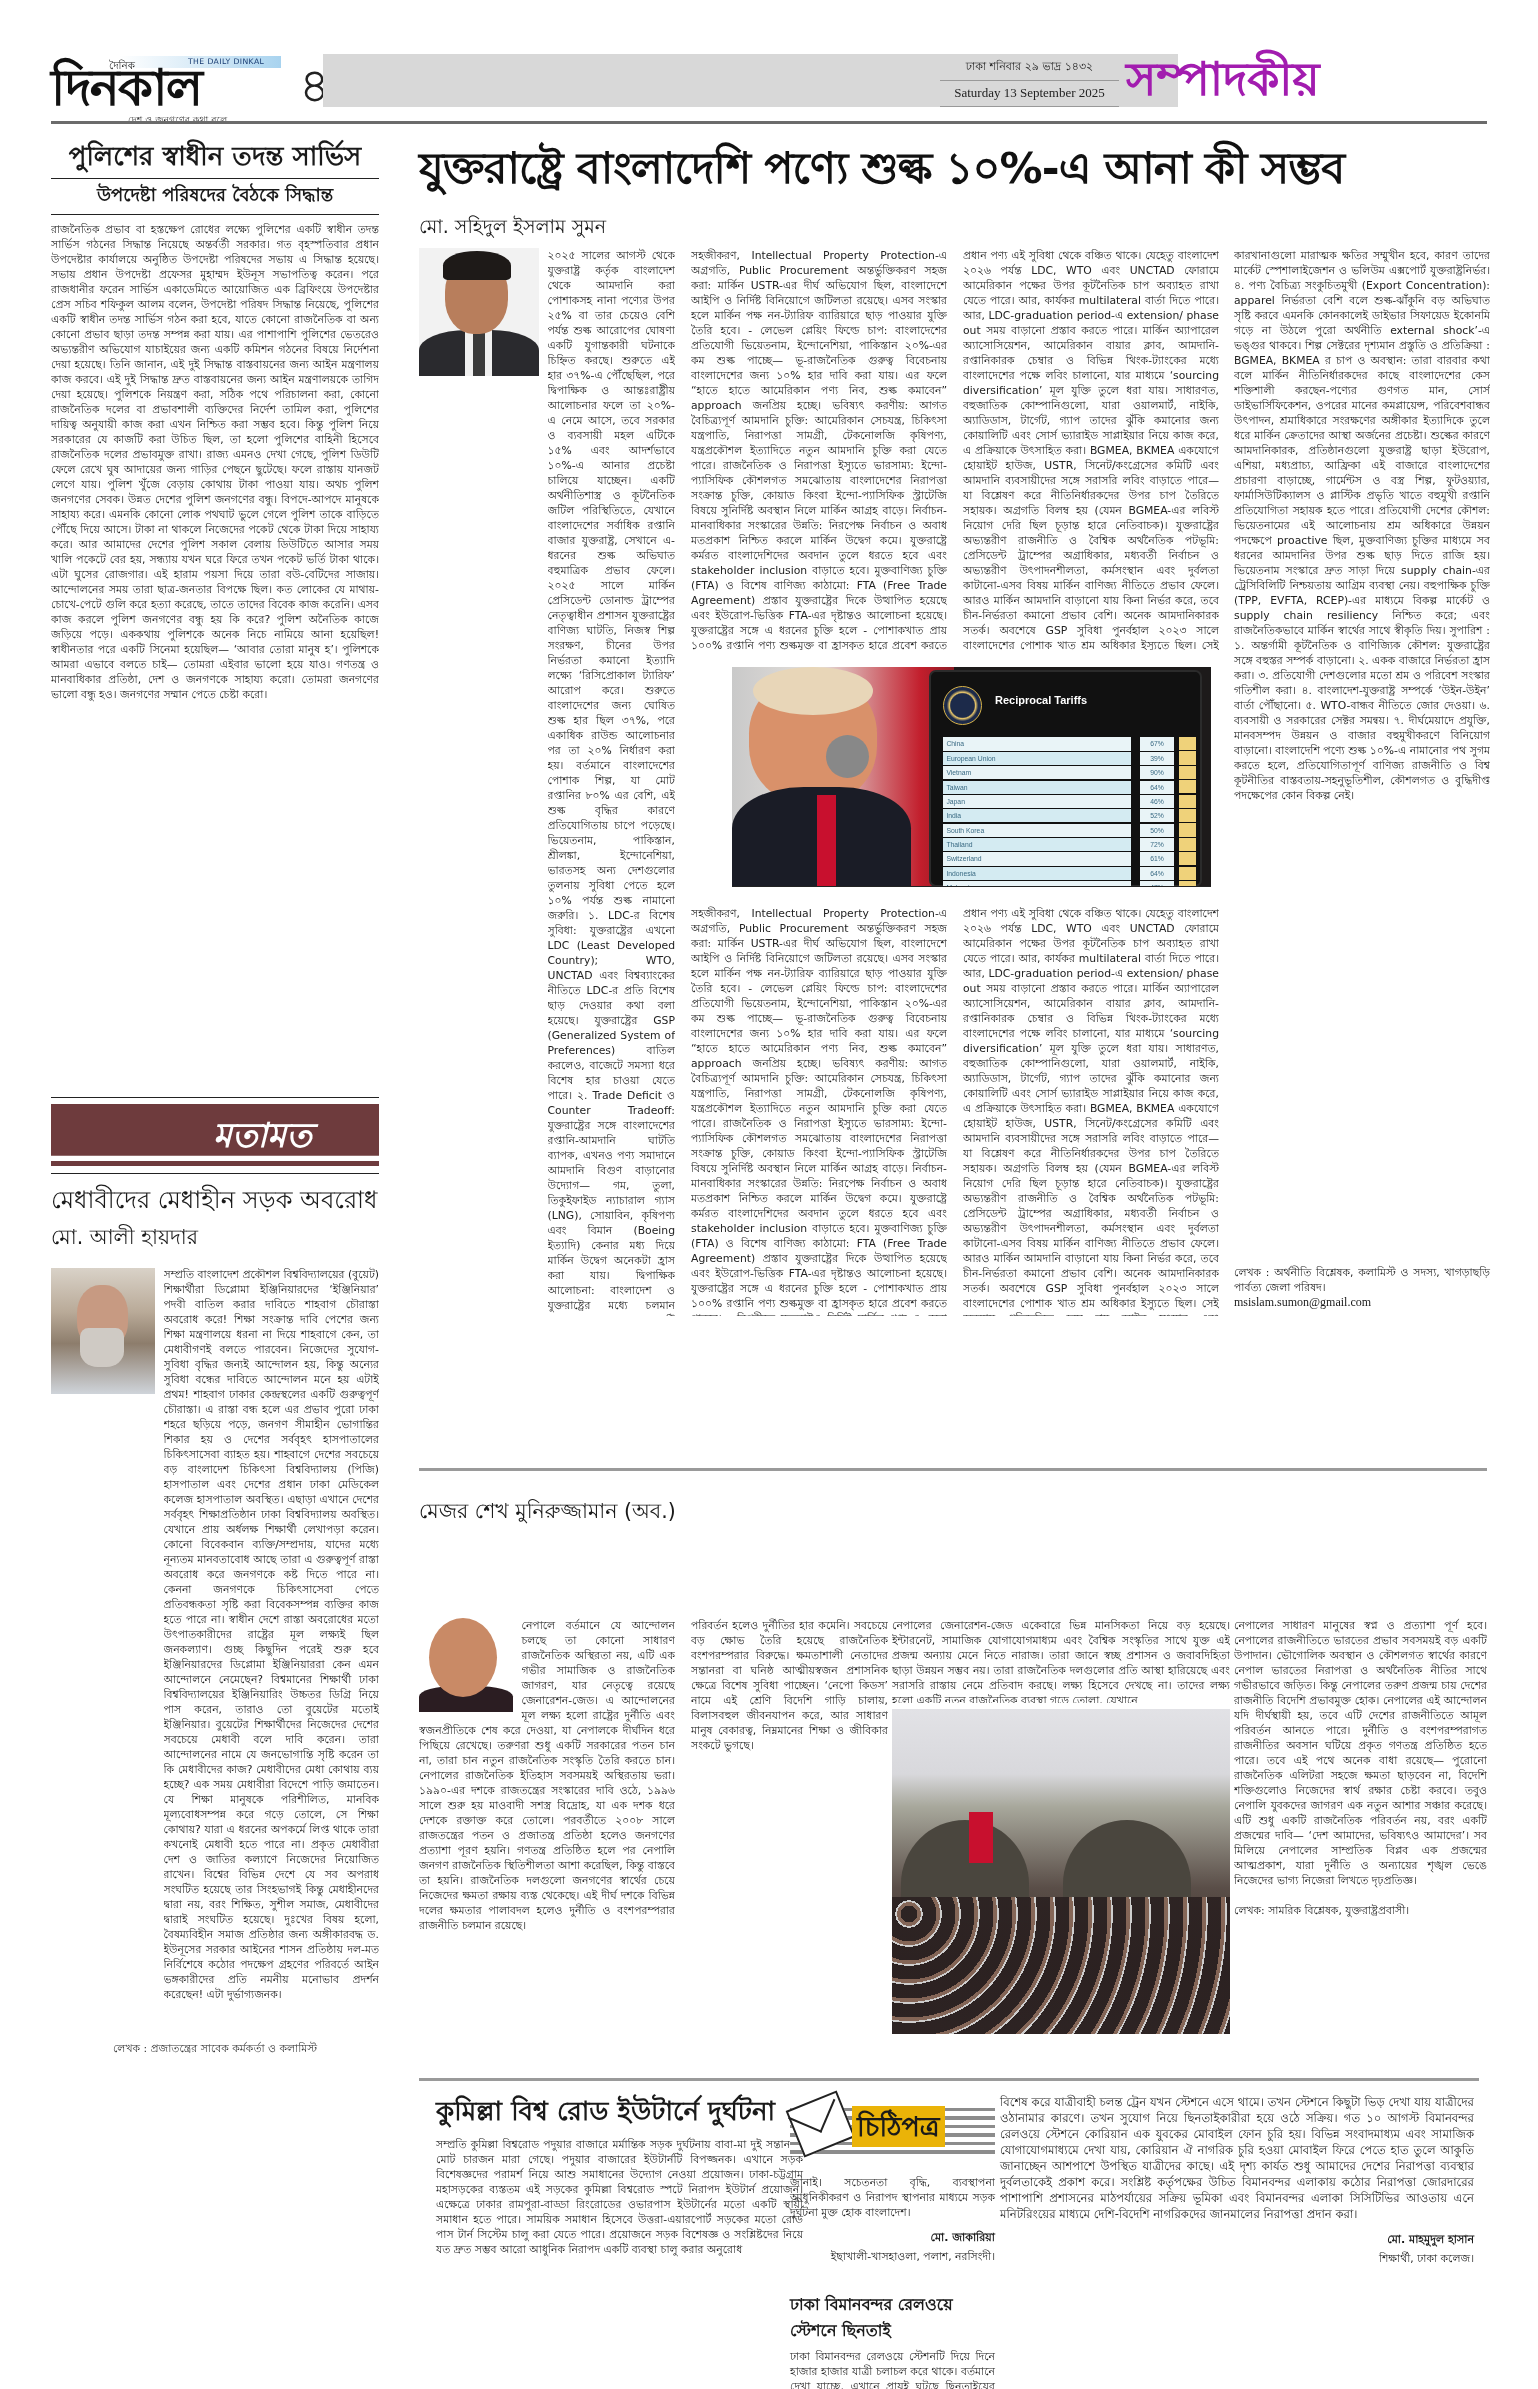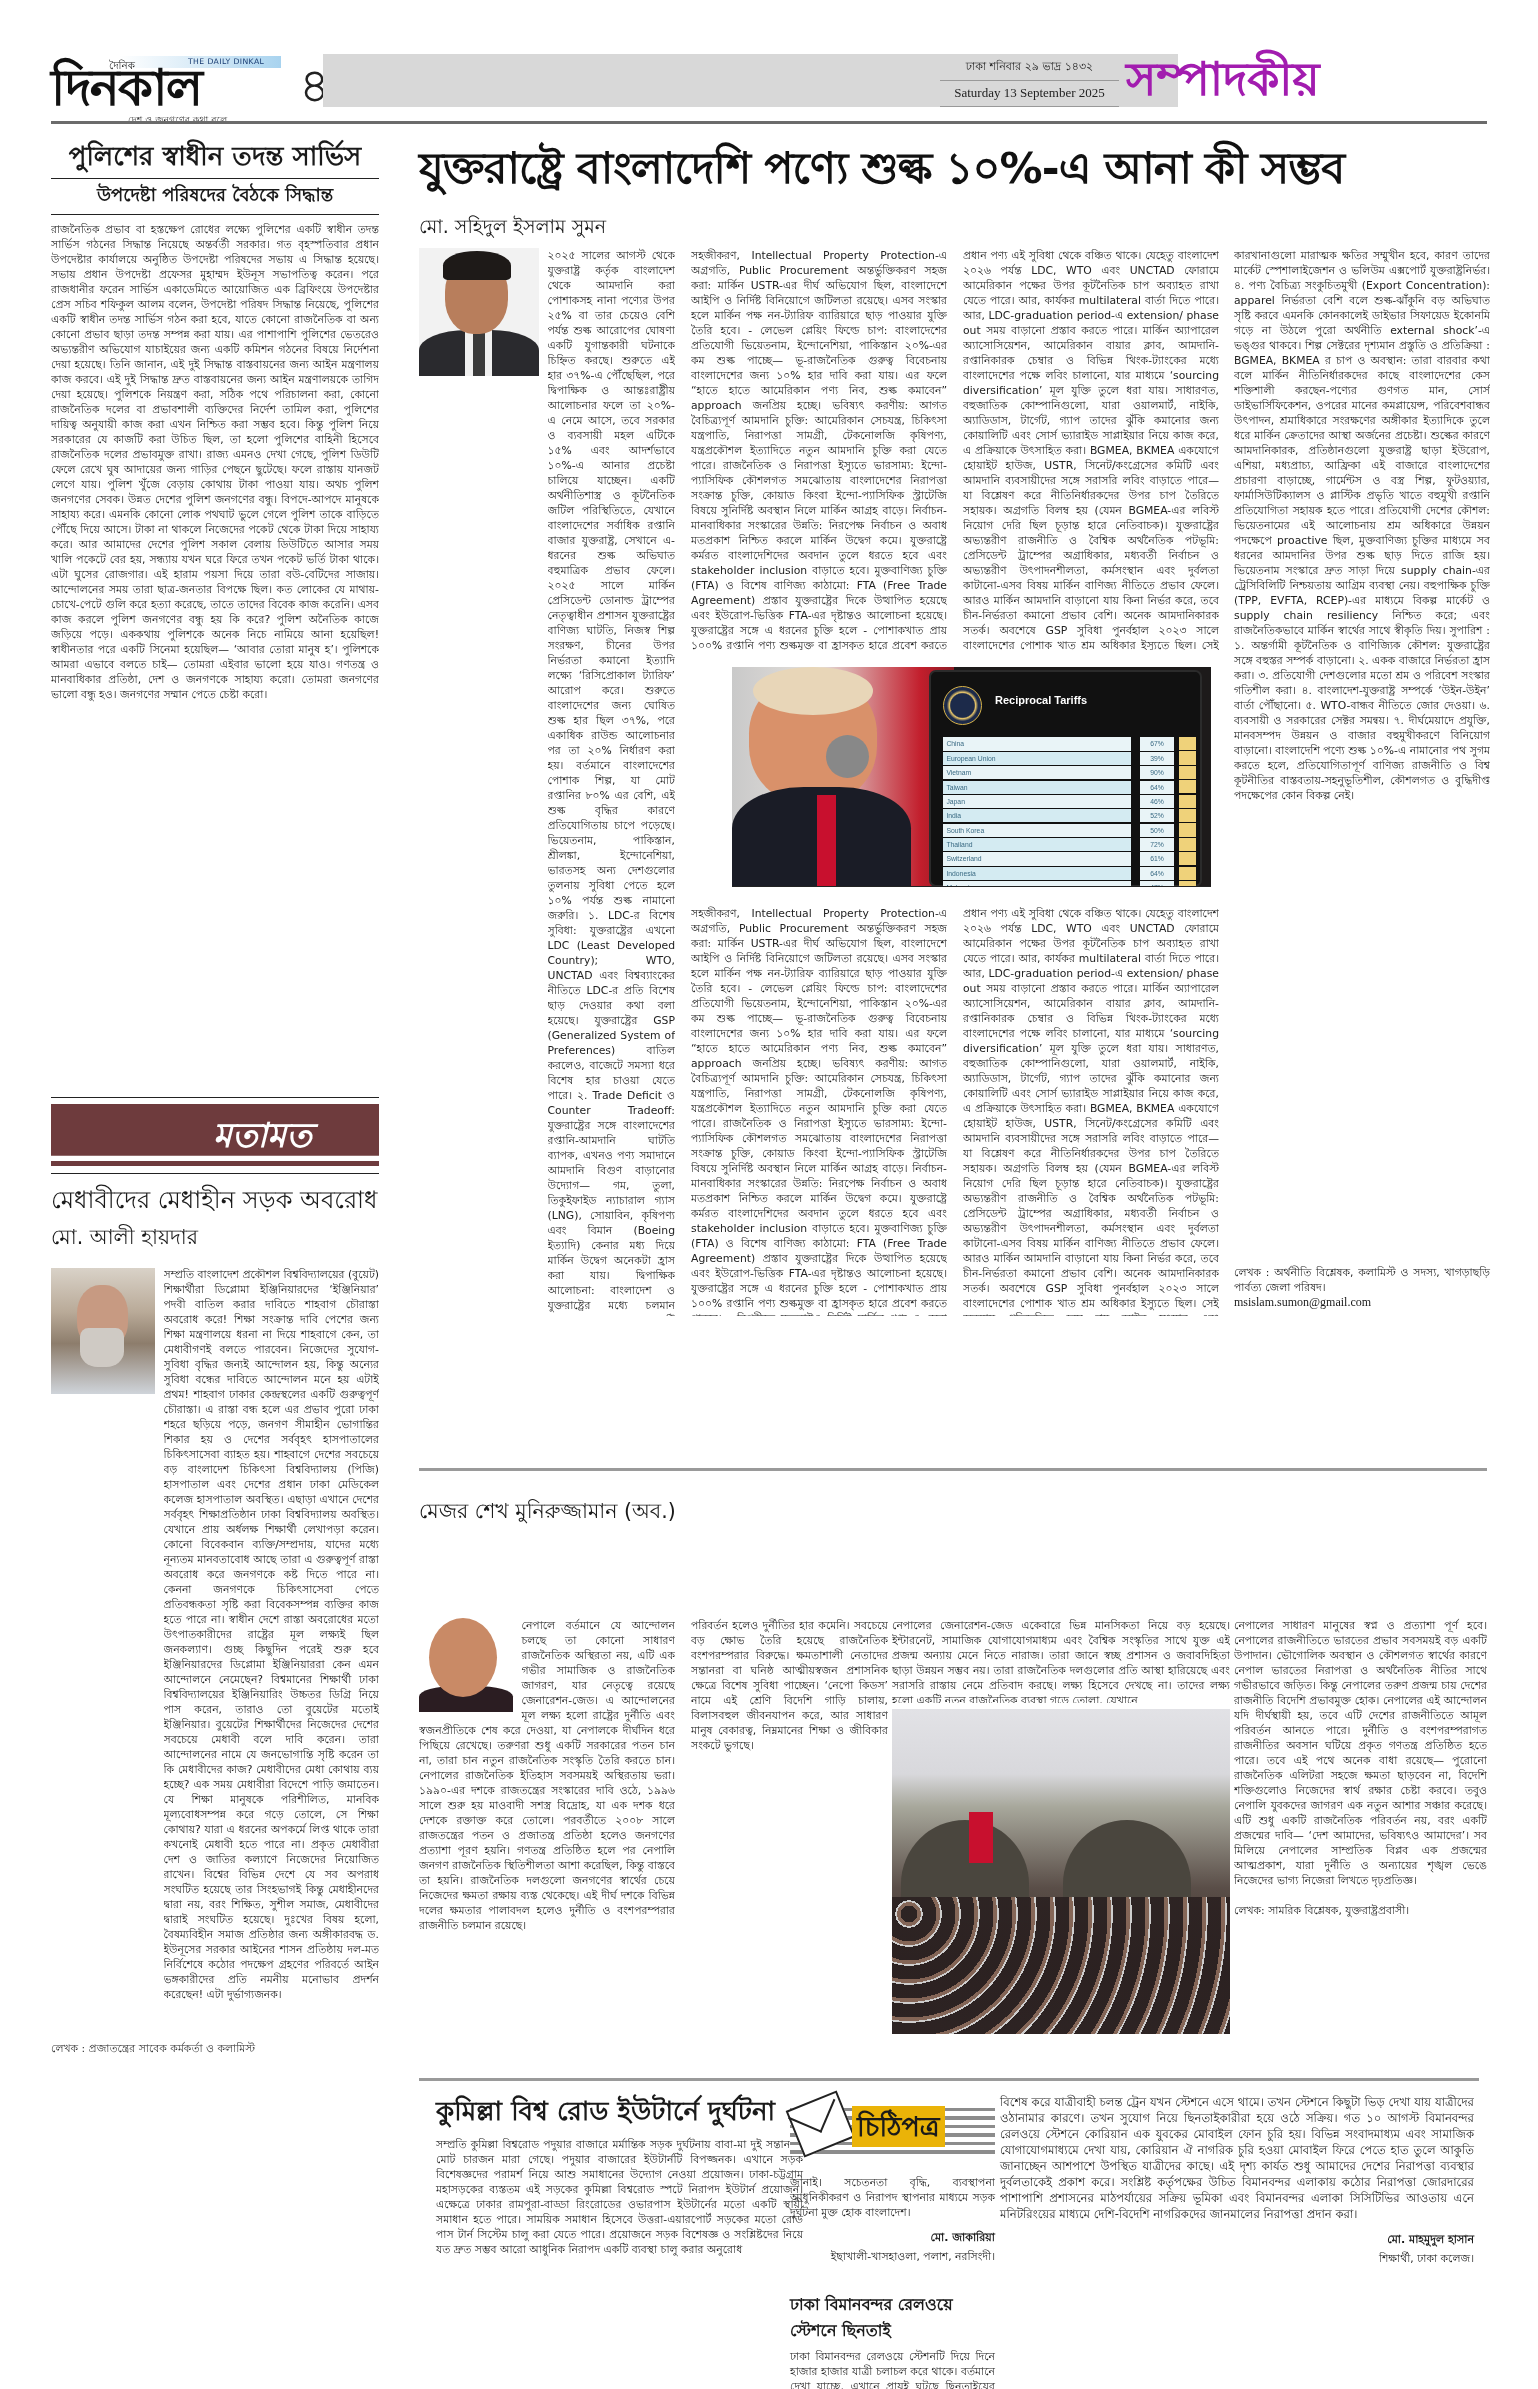--- a/index.html
+++ b/index.html
@@ -32,21 +32,21 @@
   .opinion-banner { margin-top: 12px; border-top: 1.3px solid #222; border-bottom: 1.3px solid #222; padding: 6.8px 0; }
   .opinion-bar { height: 62px; background: #6e3b3d; position: relative; border-bottom: 5.1px solid #6e3b3d; box-shadow: inset 0 -12px 0 -6.8px #fff; }
   .opinion-label { position: absolute; left: 162px; top: 5.1px; font-size: 34px; color: #fff; font-weight: bold; font-style: italic; }
   .op-head { font-size: 24px; font-weight: normal; line-height: 34px; margin-top: 8.5px; }
   .op-byline { font-size: 20.5px; line-height: 38px; margin-top: 1.7px; }
   .op-body-wrap { margin-top: 10.3px; position: relative; }
   .op-photo { float: left; width: 104px; height: 126px; margin: 1.7px 8.5px 3.4px 0; background: linear-gradient(180deg, #d9d2c8 0%, #b9aa98 35%, #8d7d6c 60%, #cfd4da 100%); position: relative; }
   .op-photo .face { position: absolute; left: 26px; top: 17px; width: 51px; height: 63px; border-radius: 45% 45% 40% 40%; background: #c79a82; }
   .op-photo .beard { position: absolute; left: 29px; top: 60px; width: 44px; height: 39px; border-radius: 8.5px 8.5px 40% 40%; background: #cfcac4; }
   .op-body { height: 761px; overflow: hidden; }
-  .op-footer { margin-top: 12px; font-size: 10.8px; color: #333; }
+  .op-footer { margin-top: 12px; font-size: 10.8px; color: #333; text-align: center; }
 
   
   .feature { left: 419px; top: 137px; width: 1068px; }
   .feat-head { font-size: 43px; font-weight: bold; line-height: 63px; color: #111; letter-spacing: -0.9px; }
   .feat-byline { font-size: 19px; line-height: 34px; margin-top: 8.5px; }
   .feat-cols { position: absolute; left: 0; top: 111px; width: 1068px; height: 1068px; }
   .col { position: absolute; top: 0; width: 256px; }
   .col1 { left: 0; }
   .col2 { left: 272px; }
   .col3 { left: 544px; }

